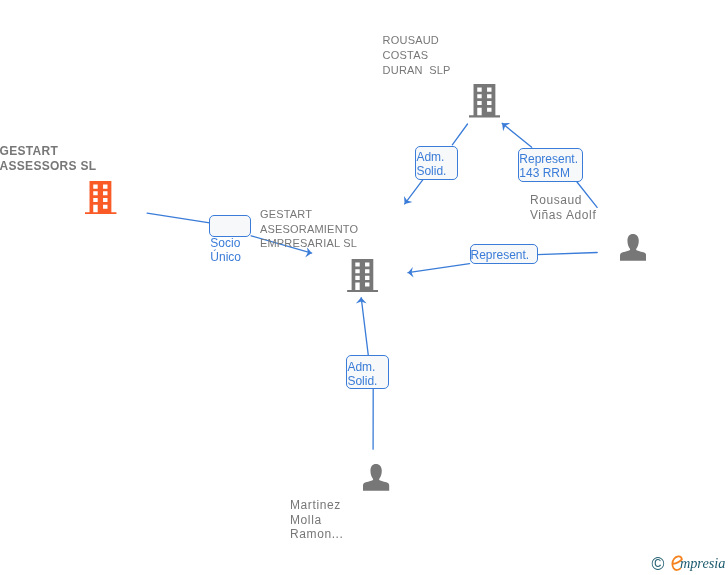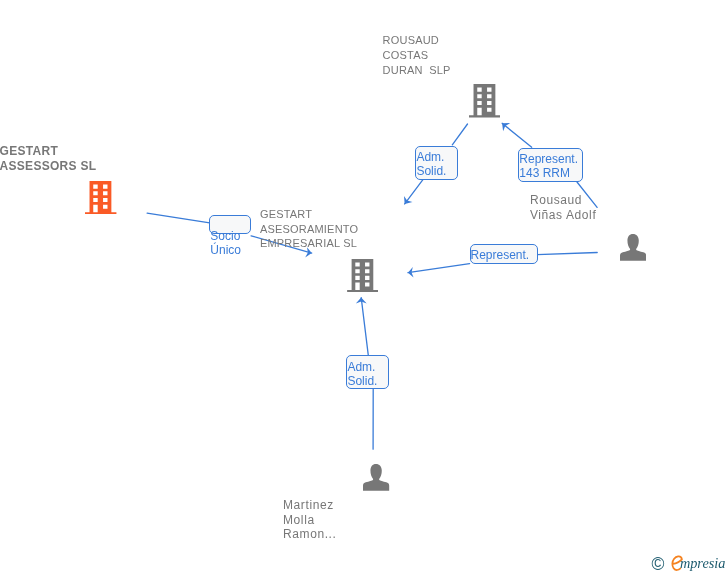--- a/index.html
+++ b/index.html
@@ -87,25 +87,25 @@
   <div class="node-label subject-label" style="left:-0.5px;top:144.2px;width:200px">GESTART
 ASSESSORS SL</div>
 
   <div class="node-label company-label" style="left:259.9px;top:206.9px;width:200px">GESTART
 ASESORAMIENTO
 EMPRESARIAL SL</div>
 
   <div class="node-label person-label" style="left:529.9px;top:193.3px;width:200px">Rousaud
 Viñas Adolf</div>
 
-  <div class="node-label person-label" style="left:283px;top:498.0px;width:200px">Martinez
+  <div class="node-label person-label" style="left:290px;top:498.0px;width:200px">Martinez
 Molla
 Ramon...</div>
 
-  <div class="rel-box" style="left:209.3px;top:214.8px;width:42.0px;height:19px;padding-top:13px">Socio
+  <div class="rel-box" style="left:209.3px;top:214.8px;width:42.0px;height:19px;padding-top:20px">Socio
 Único</div>
 
   <div class="rel-box" style="left:415.4px;top:145.5px;width:42.2px;height:34.0px;padding-top:3.8px">Adm.
 Solid.</div>
 
   <div class="rel-box" style="left:518.3px;top:147.5px;width:64.9px;height:34.4px;padding-top:3.8px">Represent.
 143 RRM</div>
 
   <div class="rel-box" style="left:469.5px;top:243.8px;width:68.0px;height:19.8px;padding-top:3.7px;padding-right:5.3px">Represent.</div>
 

